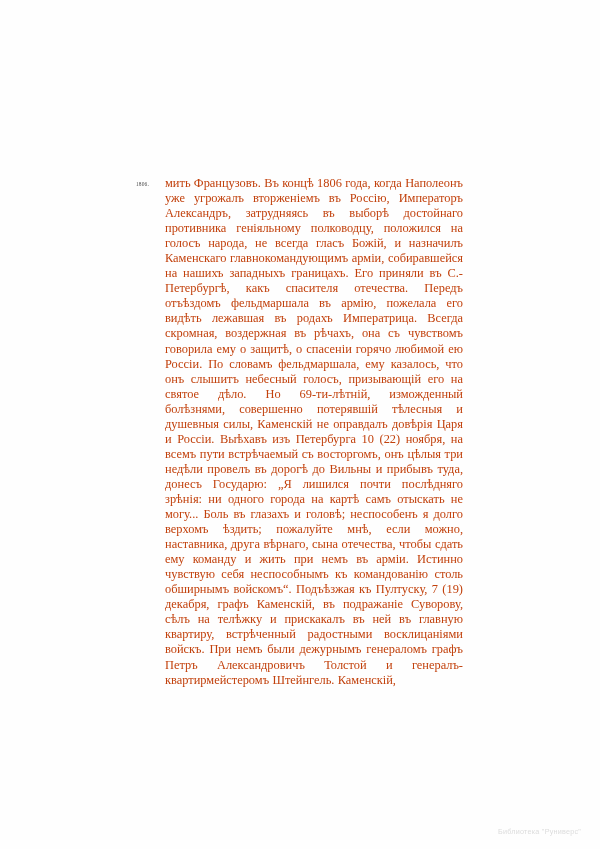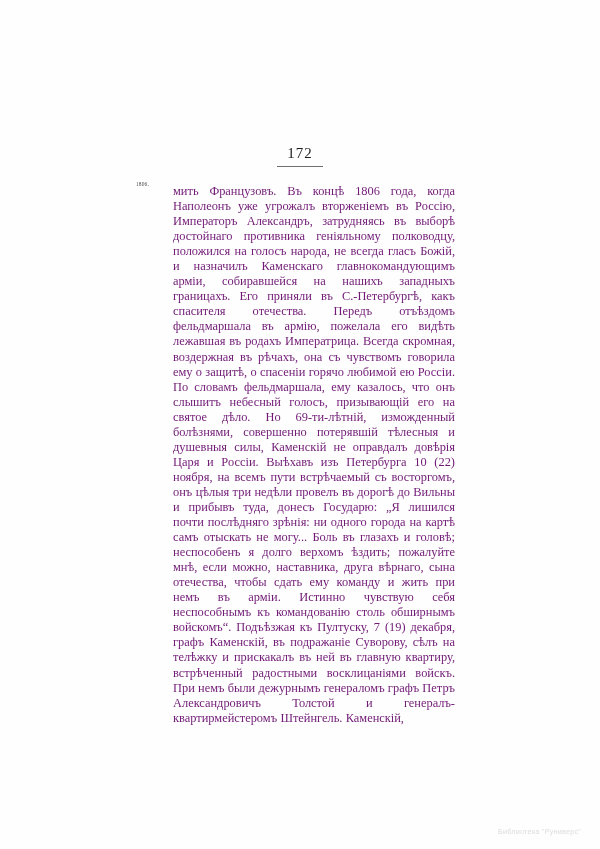--- a/index.html
+++ b/index.html
@@ -47,26 +47,26 @@
   }
 
   
   .textblock {
     position: absolute;
     top: 176px;
     left: 165px;
     width: 298px;
   }
   .bodytext {
-    margin: 8px;
+    margin: 0;
     font-size: 12.4px;
     line-height: 15.05px;
     text-align: justify;
     text-justify: inter-word;
-    color: #701a75;
+    color: #c2410c;
     hyphens: manual;
     -webkit-hyphens: manual;
     word-spacing: 0.2px;
   }
 
   
   .margin-note {
     position: absolute;
     top: 180px;
     left: 136px;
@@ -89,24 +89,20 @@
     color: #dcdcdc;
     letter-spacing: 0.25px;
     white-space: nowrap;
   }
 </style>
 </head>
 <body>
 
 <div class="page">
 
-  <div class="page-header">
-    <div class="folio">172</div>
-    <div class="header-rule"></div>
-  </div>
 
   <div class="margin-note">1806.</div>
 
   <div class="textblock">
     <p class="bodytext">мить Французовъ. Въ концѣ 1806 года, когда Наполеонъ уже угрожалъ вторженіемъ въ Россію, Императоръ Александръ, затрудняясь въ выборѣ достойнаго противника геніяльному полководцу, положился на голосъ народа, не всегда гласъ Божій, и назначилъ Каменскаго главнокомандующимъ арміи, собиравшейся на нашихъ западныхъ границахъ. Его приняли въ С.-Петербургѣ, какъ спасителя отечества. Передъ отъѣздомъ фельдмаршала въ армію, пожелала его видѣть лежавшая въ родахъ Императрица. Всегда скромная, воздержная въ рѣчахъ, она съ чувствомъ говорила ему о защитѣ, о спасеніи горячо любимой ею Россіи. По словамъ фельдмаршала, ему казалось, что онъ слышитъ небесный голосъ, призывающій его на святое дѣло. Но 69-ти-лѣтній, изможденный болѣзнями, совершенно потерявшій тѣлесныя и душевныя силы, Каменскій не оправдалъ довѣрія Царя и Россіи. Выѣхавъ изъ Петербурга 10 (22) ноября, на всемъ пути встрѣчаемый съ восторгомъ, онъ цѣлыя три недѣли провелъ въ дорогѣ до Вильны и прибывъ туда, донесъ Государю: „Я лишился почти послѣдняго зрѣнія: ни одного города на картѣ самъ отыскать не могу... Боль въ глазахъ и головѣ; неспособенъ я долго верхомъ ѣздить; пожалуйте мнѣ, если можно, наставника, друга вѣрнаго, сына отечества, чтобы сдать ему команду и жить при немъ въ арміи. Истинно чувствую себя неспособнымъ къ командованію столь обширнымъ войскомъ“. Подъѣзжая къ Пултуску, 7 (19) декабря, графъ Каменскій, въ подражаніе Суворову, сѣлъ на телѣжку и прискакалъ въ ней въ главную квартиру, встрѣченный радостными восклицаніями войскъ. При немъ были дежурнымъ генераломъ графъ Петръ Александровичъ Толстой и генералъ-квартирмейстеромъ Штейнгель. Каменскій,</p>
   </div>
 
   <div class="watermark">Библиотека "Руниверс"</div>
 
 </div>

